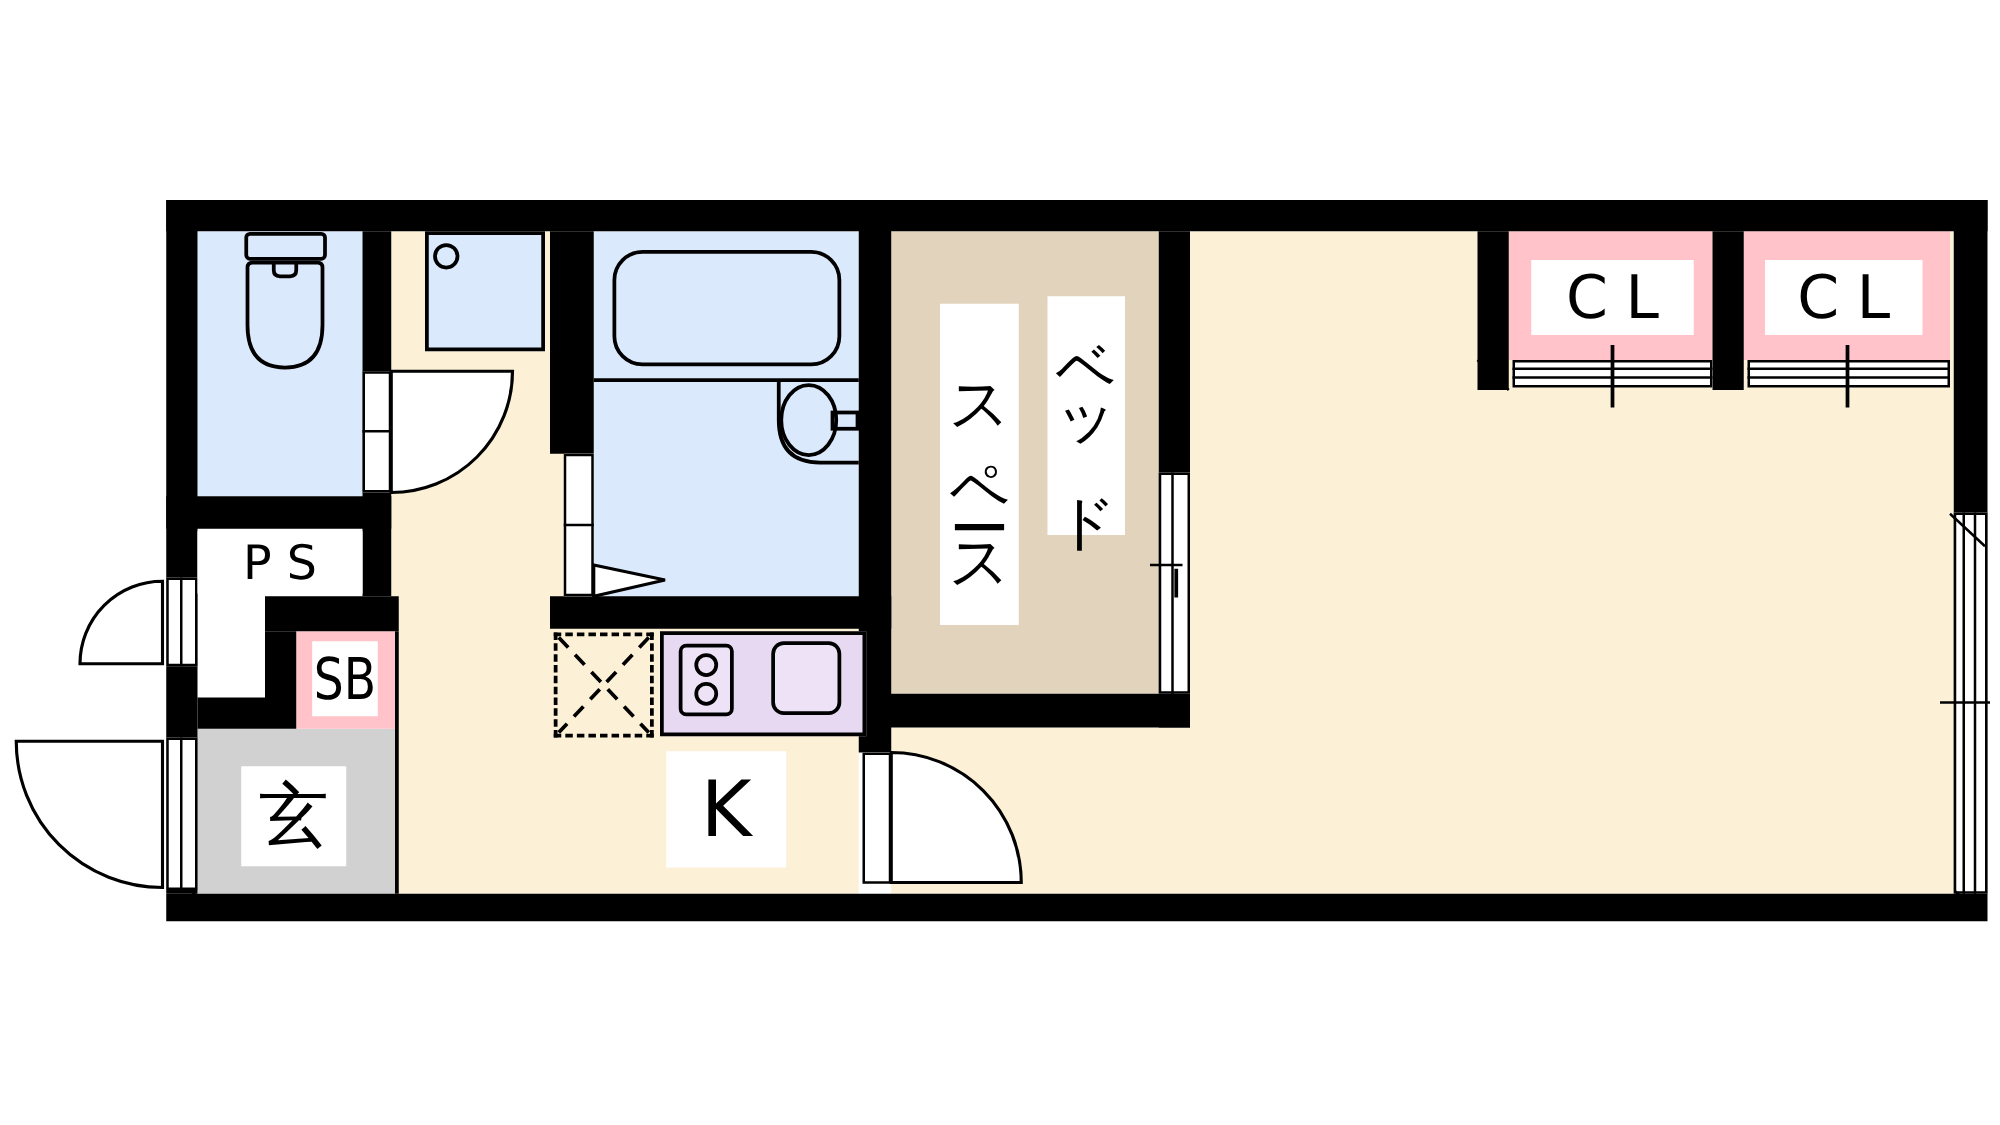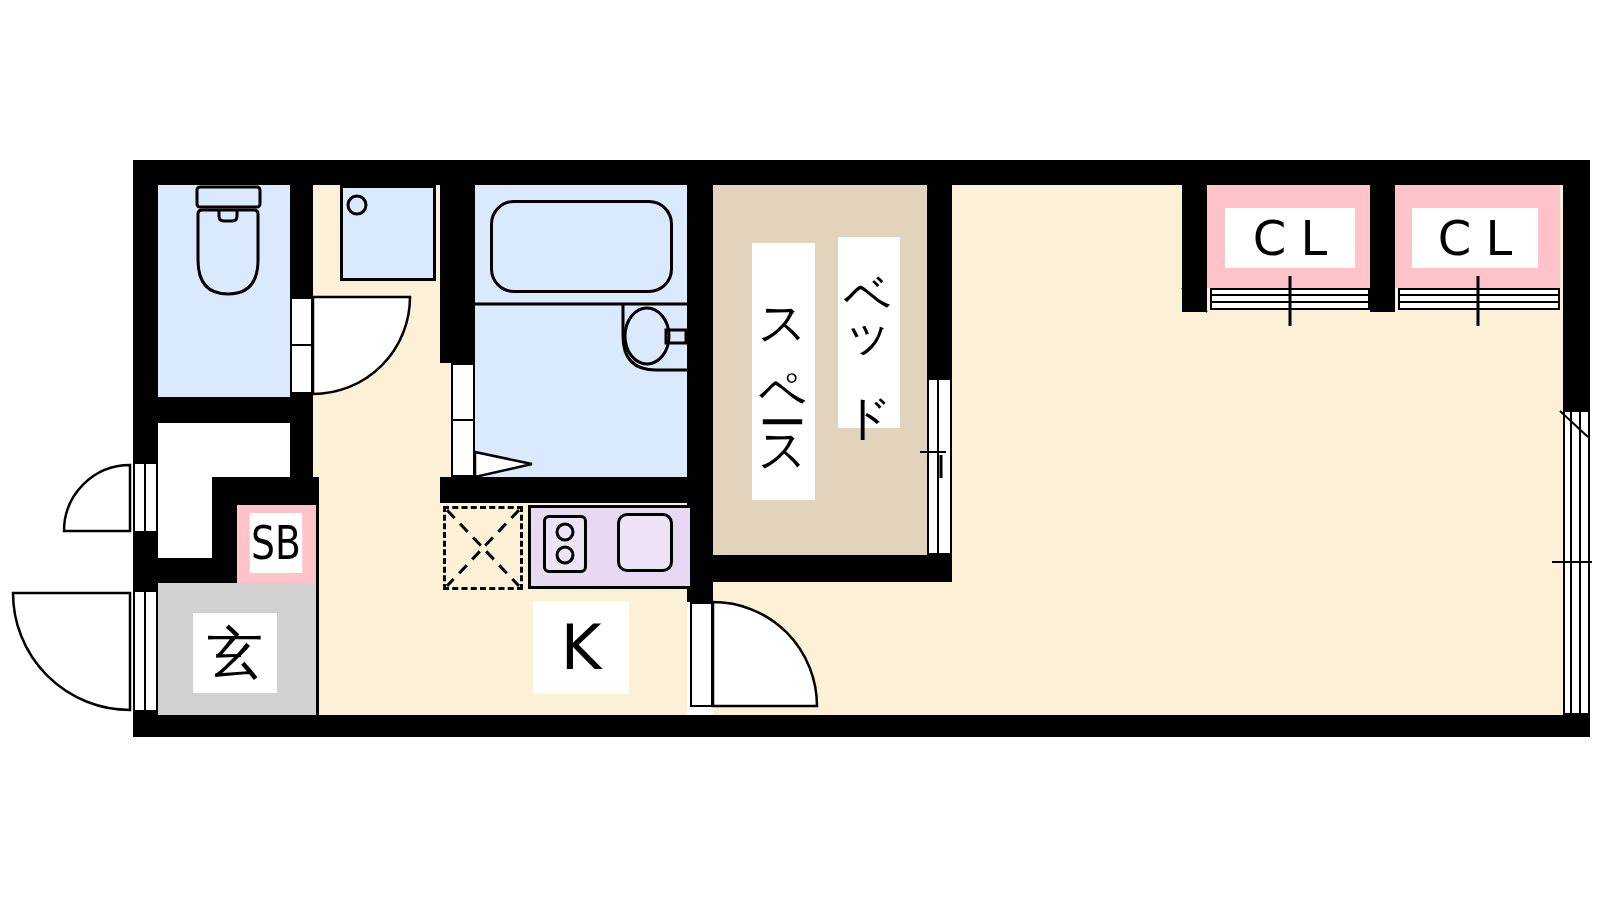--- a/index.html
+++ b/index.html
@@ -127,20 +127,21 @@
     <line class="ln" x1="1588" y1="162" x2="1564" y2="184"></line>
     <line class="ln" x1="135" y1="734" x2="157" y2="713"></line>
     <line class="ln" x1="1564" y1="713" x2="1588" y2="735"></line>
     <line class="ln" x1="1182" y1="288" x2="1207" y2="312"></line>
     <line class="ln" x1="1560" y1="411" x2="1588" y2="437"></line>
     <line class="ln" x1="928" y1="556" x2="951" y2="581"></line>
     <line class="ln" x1="688" y1="161" x2="712" y2="184"></line>
     <line class="ln" x1="452" y1="478" x2="474" y2="502"></line>
   </svg>
 
+  <div class="lbl" style="left:158px;top:425px;width:132px;height:50px;font-size:38px;letter-spacing:12px;padding-left:12px">PS</div>
   <div class="lbl" style="left:244px;top:513px;width:64px;height:60px;font-size:46px;transform:scaleX(0.82)">SB</div>
   <div class="lbl" style="left:193px;top:613px;width:84px;height:80px;font-size:56px">玄</div>
   <div class="lbl" style="left:533px;top:601px;width:96px;height:93px;font-size:62px">K</div>
   <div class="lbl vert" style="left:838px;top:237px;width:62px;height:191px;font-size:48px;letter-spacing:6px">ベッド</div>
   <div class="lbl vert" style="left:752px;top:243px;width:63px;height:257px;font-size:48px;letter-spacing:6px">スペース</div>
   <div class="lbl" style="left:1225px;top:208px;width:130px;height:60px;font-size:48px;letter-spacing:14px;padding-left:14px">CL</div>
   <div class="lbl" style="left:1412px;top:208px;width:126px;height:60px;font-size:48px;letter-spacing:14px;padding-left:14px">CL</div>
 
 </div>
 

